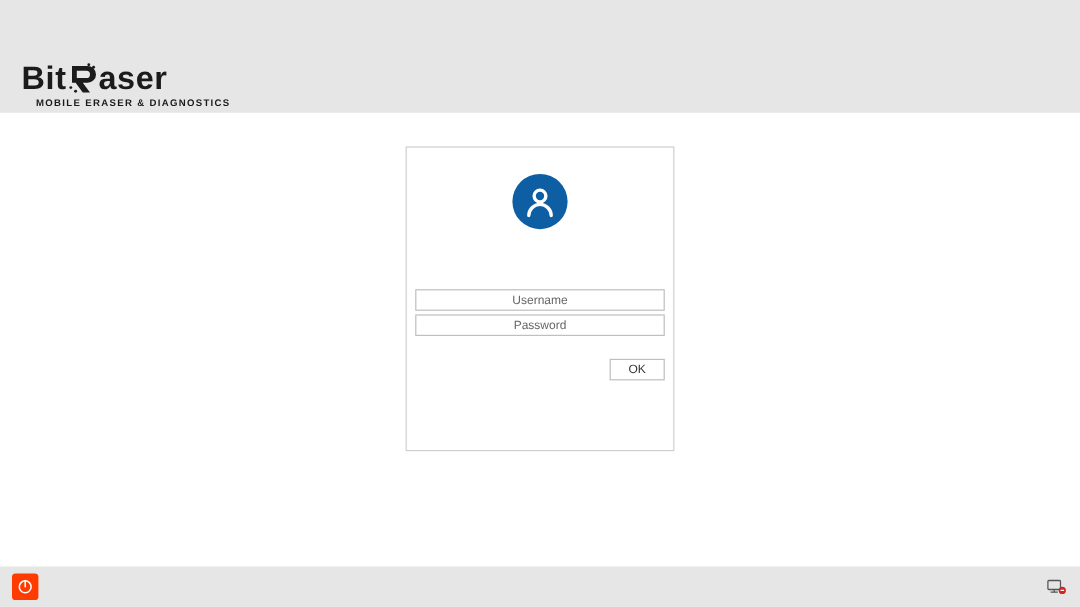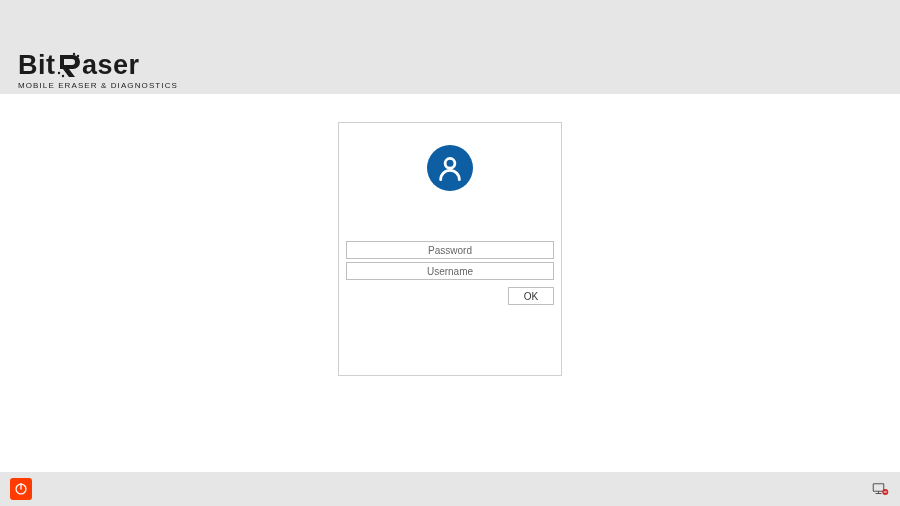--- a/index.html
+++ b/index.html
@@ -36,22 +36,23 @@
     font-family: Arial, Helvetica, sans-serif;
     margin-top: 48px;
   }
   .logo-main svg {
     display: block;
   }
   .logo-sub {
     font-size: 8px;
     letter-spacing: 1.1px;
     color: #1b1b1b;
-    font-weight: 400;
+    font-weight: 700;
     margin-top: 2px;
+    margin-left: 12px;
   }
   .main {
     width: 100%;
     height: 378px;
     display: flex;
     justify-content: center;
     align-items: flex-start;
     padding-top: 28px;
   }
   .login-card {
@@ -89,21 +90,21 @@
     margin-bottom: 3px;
     outline: none;
   }
   .field::placeholder {
     color: #666;
   }
   .btn-row {
     width: 100%;
     display: flex;
     justify-content: flex-end;
-    margin-top: 4px;
+    margin-top: 16px;
   }
   .ok-btn {
     width: 46px;
     height: 18px;
     border: 1px solid #bfbfbf;
     background: #ffffff;
     font-size: 10px;
     color: #333;
     cursor: pointer;
   }
@@ -170,23 +171,23 @@
 
 <div class="main">
   <div class="login-card">
     <div class="avatar">
       <svg viewBox="0 0 24 24" fill="none" stroke="#ffffff" stroke-width="2.4" stroke-linecap="round" stroke-linejoin="round">
         <circle cx="12" cy="8" r="4.2"></circle>
         <path d="M4 22c0-4.4 3.6-8 8-8s8 3.6 8 8"></path>
       </svg>
     </div>
 
+    <input class="field" type="text" placeholder="Username" style="">
+
     <input class="field" type="password" placeholder="Password" style="">
-
-    <input class="field" type="text" placeholder="Username" style="">
 
 
 
     <div class="btn-row">
       <button class="ok-btn">OK</button>
     </div>
   </div>
 </div>
 
 <div class="footer">

